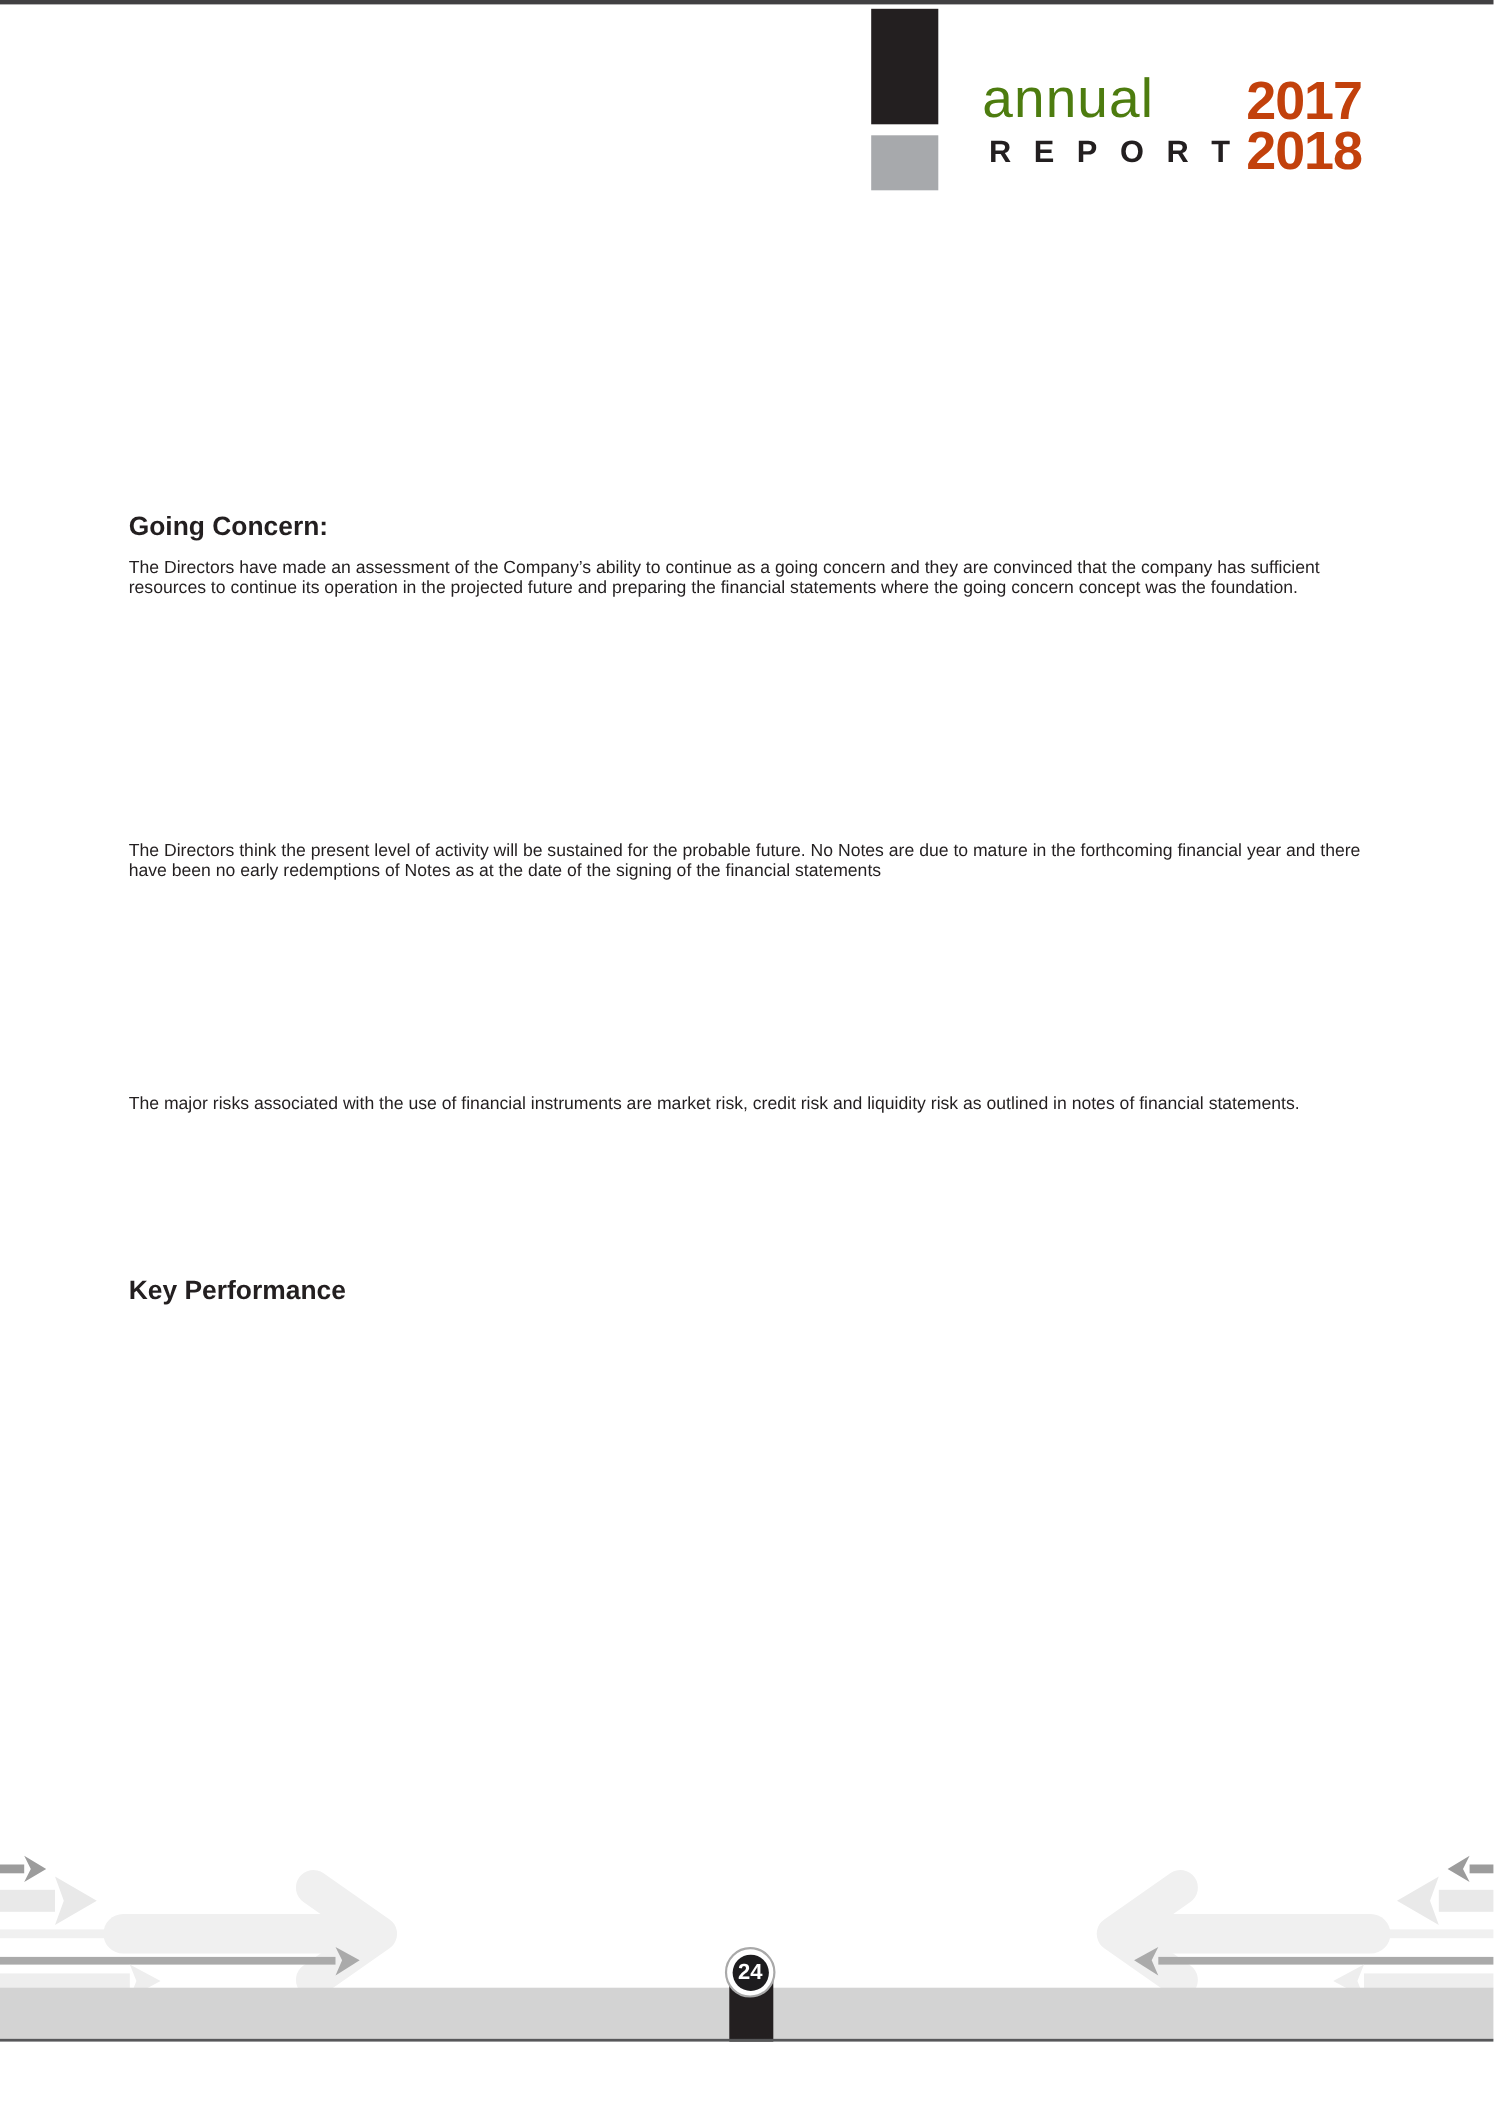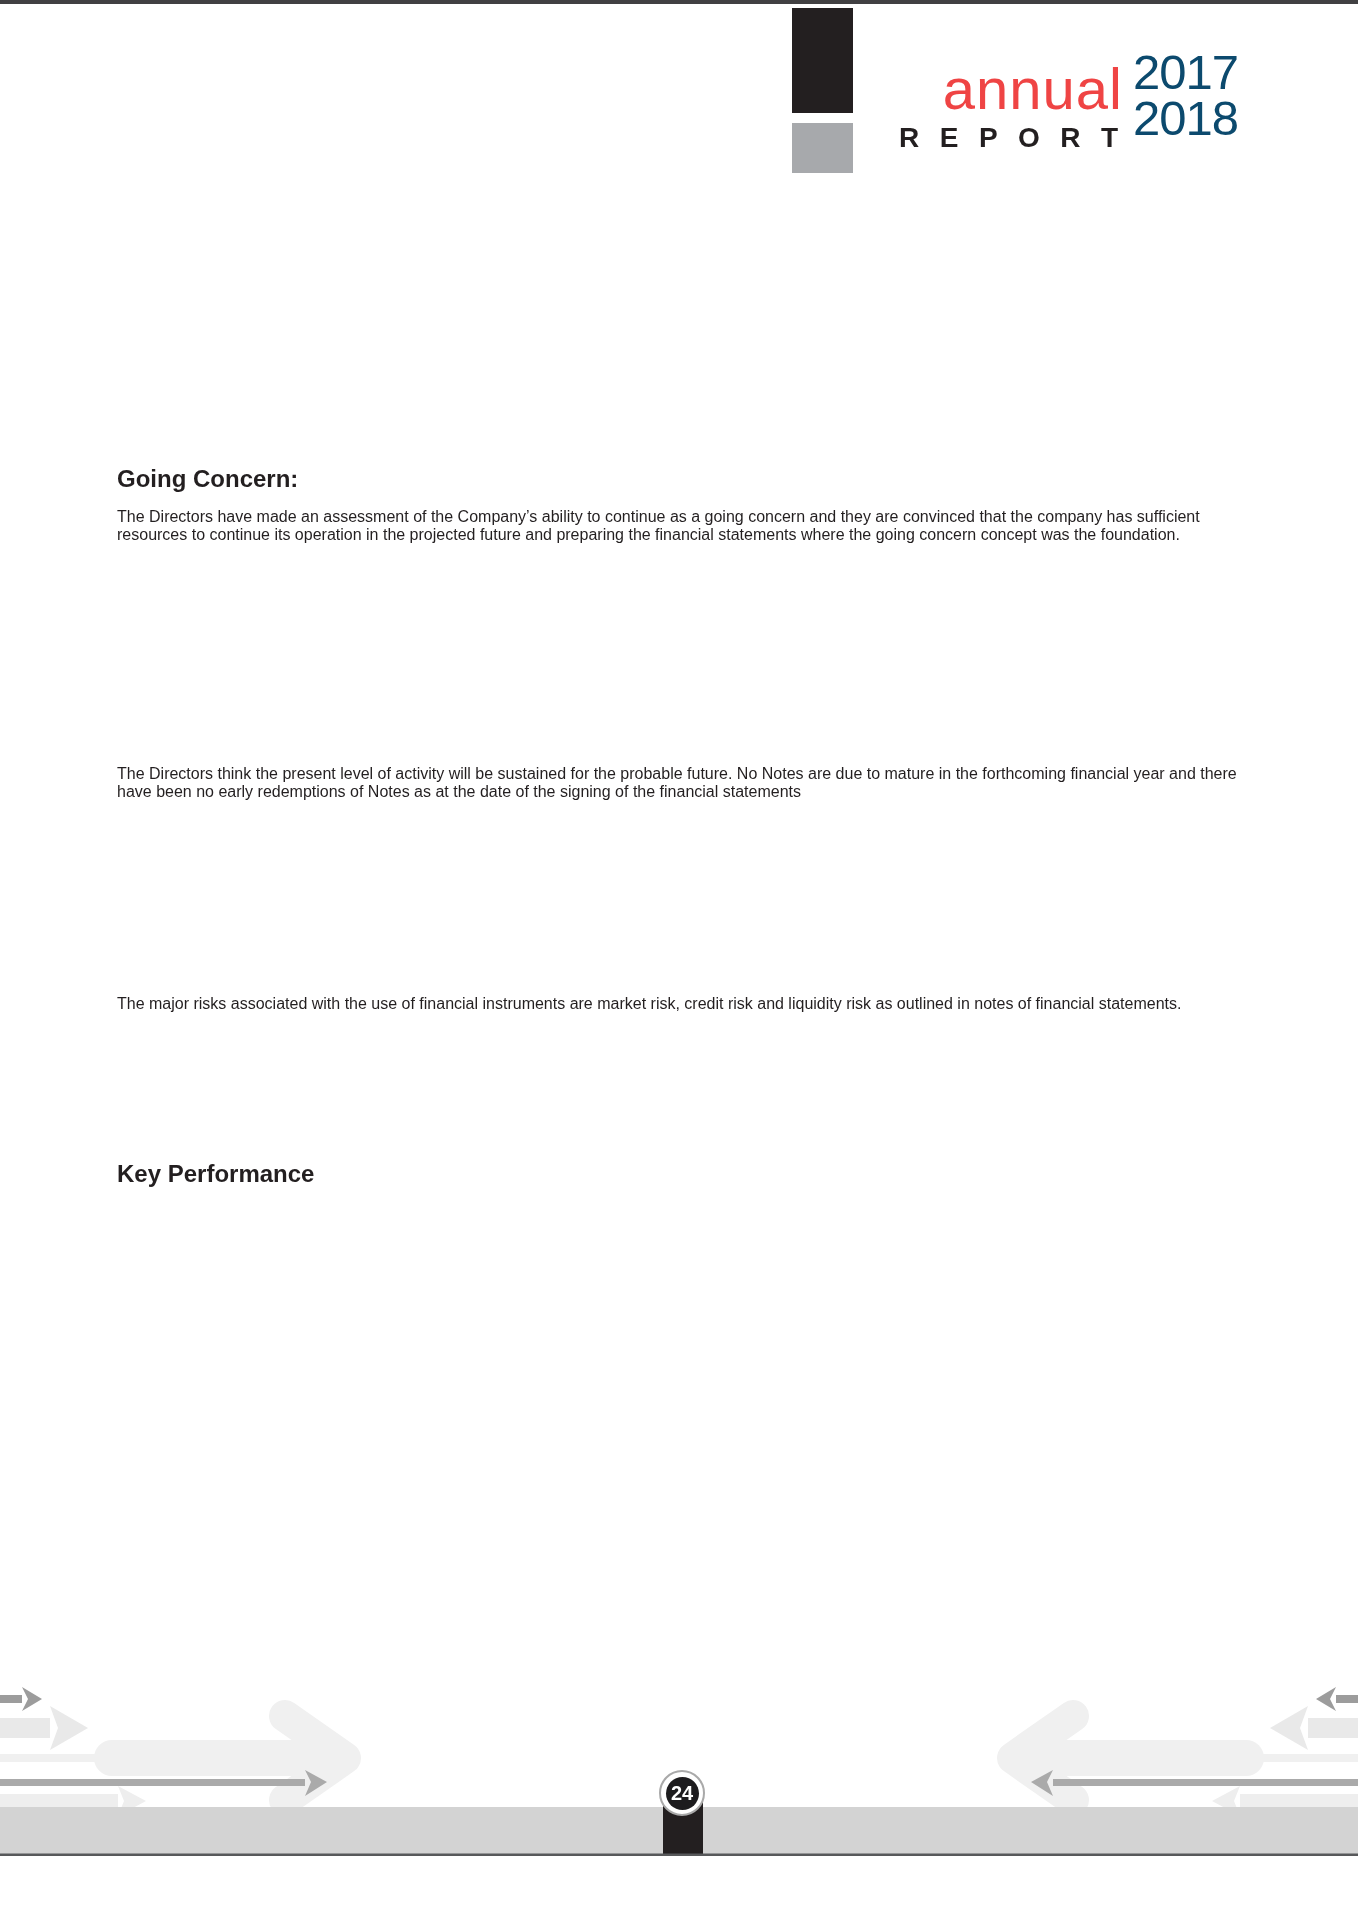--- a/index.html
+++ b/index.html
@@ -10,29 +10,29 @@
     font-family:"Liberation Sans", sans-serif;
     color:#231f20;
     overflow:hidden;
   }
   
   .top-rule{position:absolute;left:0;top:0;width:1358px;height:4px;background:#414042;}
   .logo-black-block{position:absolute;left:792px;top:8px;width:61px;height:105px;background:#231f20;}
   .logo-gray-block{position:absolute;left:792px;top:123px;width:61px;height:50px;background:#a7a9ac;}
   .logo-word{
     position:absolute;left:893px;top:52px;width:230px;
-    font-size:58px;line-height:74px;font-weight:400;letter-spacing:1px;color:#ef4444;text-align:right;
+    font-size:50px;line-height:74px;font-weight:400;letter-spacing:1px;color:#4d7c0f;
   }
   .logo-subword{
     position:absolute;left:899px;top:122px;
     font-size:28px;font-weight:700;letter-spacing:20.5px;color:#231f20;white-space:nowrap;
   }
   .logo-years{
-    position:absolute;left:1133px;top:49px;width:160px;
-    font-size:49px;font-weight:400;line-height:46px;letter-spacing:-1px;color:#0c4a6e;
+    position:absolute;left:1133px;top:69px;width:160px;
+    font-size:49px;font-weight:700;line-height:46px;letter-spacing:-1px;color:#c2410c;
   }
   
   .section{position:absolute;left:117px;width:1123px;}
   .s1h{top:445px;} .s1p{top:492px;}
   .s2h{top:701px;} .s2p{top:749px;}
   .s3h{top:933px;} .s3p{top:979px;}
   .s4h{top:1140px;} .s4p{top:1187px;}
   
   .footer-art{position:absolute;left:0;top:1660px;width:1358px;height:200px;}
   .page-badge{

